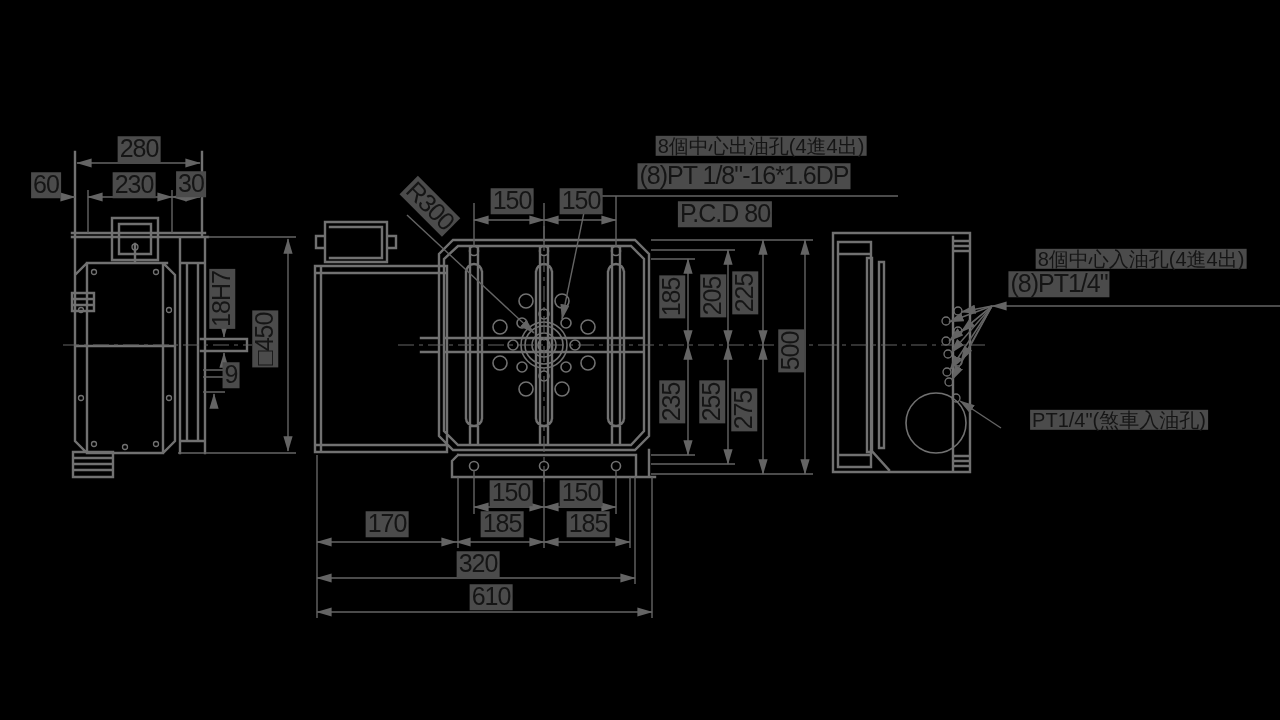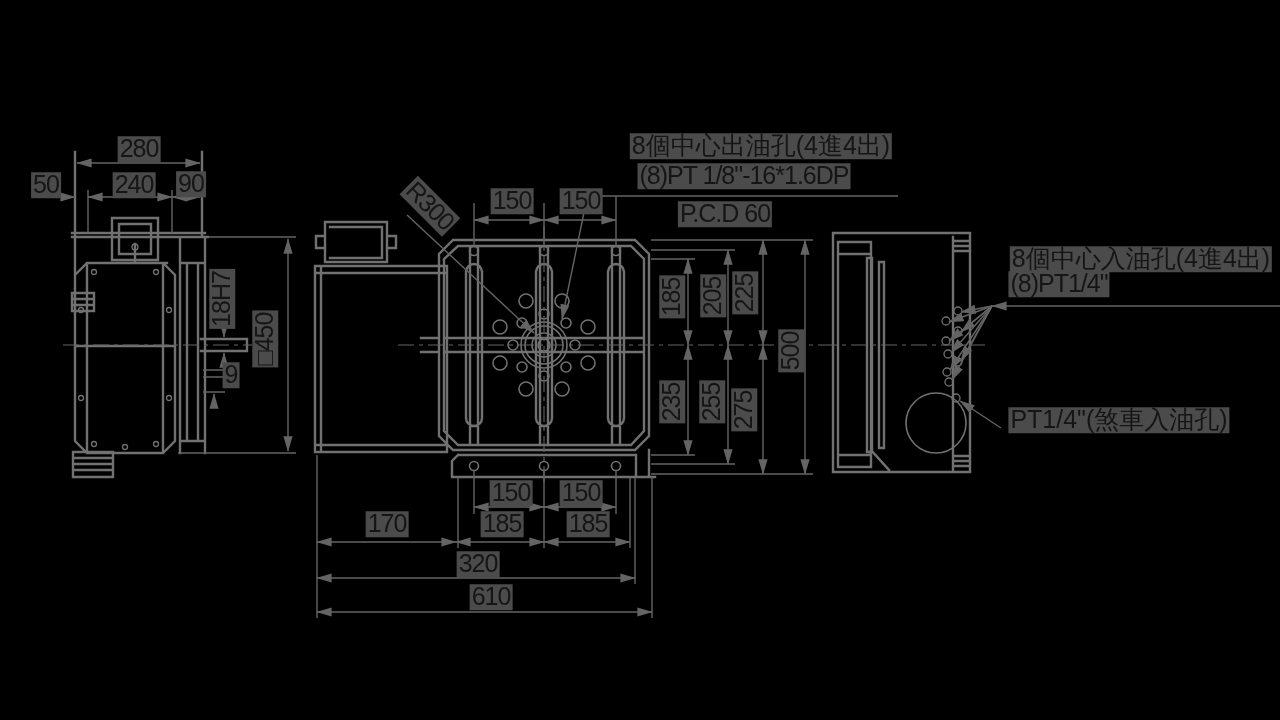--- a/index.html
+++ b/index.html
@@ -21,21 +21,21 @@
   .hole2{stroke:var(--line);stroke-width:1.3;fill:none;}
   #ar path{fill:var(--dim-line);}
   .t{
     position:absolute;transform:translate(-50%,-50%);
     background:var(--text-bg);color:var(--text);
     font-size:25px;line-height:1.02;padding:0 2px;white-space:nowrap;
     letter-spacing:-1px;
   }
   .r90{transform:translate(-50%,-50%) rotate(-90deg);}
   .r45{transform:translate(-50%,-50%) rotate(45deg);}
-  .cjk{font-size:25px;letter-spacing:0px;}
+  .cjk{font-size:20px;letter-spacing:0px;}
 </style>
 </head>
 <body>
 
 <div class="stage">
 
 <svg width="1280" height="720" viewBox="0 0 1280 720">
   <defs>
     <marker id="ar" viewBox="0 0 10 6" refX="9.5" refY="3" markerWidth="11" markerHeight="7" orient="auto-start-reverse">
       <path d="M0,0 L10,3 L0,6 Z"></path>
@@ -183,23 +183,23 @@
       <line class="thin" x1="977" y1="306" x2="937" y2="380" marker-end="url(#ar)"></line>
       <line class="thin" x1="977" y1="306" x2="1265" y2="306" marker-start="url(#ar)"></line>
       <line class="thin" x1="945" y1="401" x2="986" y2="428" marker-start="url(#ar)"></line>
     </g>
   </g>
 </svg>
 
 <div>
 
   <span class="t" style="left:124px;top:149px">280</span>
-  <span class="t" style="left:31px;top:185px">50</span>
-  <span class="t" style="left:119px;top:185px">240</span>
-  <span class="t" style="left:176px;top:184px">90</span>
+  <span class="t" style="left:31px;top:185px">60</span>
+  <span class="t" style="left:119px;top:185px">230</span>
+  <span class="t" style="left:176px;top:184px">30</span>
   <span class="t r90" style="left:207px;top:299px">18H7</span>
   <span class="t" style="left:216px;top:375px">9</span>
   <span class="t r90" style="left:250px;top:339px">□450</span>
 
   <span class="t r45" style="left:415px;top:206px">R300</span>
   <span class="t" style="left:497px;top:201px">150</span>
   <span class="t" style="left:566px;top:201px">150</span>
   <span class="t r90" style="left:657px;top:297px">185</span>
   <span class="t r90" style="left:698px;top:296px">205</span>
   <span class="t r90" style="left:730px;top:293px">225</span>
@@ -210,19 +210,19 @@
   <span class="t" style="left:496px;top:493px">150</span>
   <span class="t" style="left:566px;top:493px">150</span>
   <span class="t" style="left:372px;top:524px">170</span>
   <span class="t" style="left:487px;top:524px">185</span>
   <span class="t" style="left:573px;top:524px">185</span>
   <span class="t" style="left:463px;top:564px">320</span>
   <span class="t" style="left:476px;top:597px">610</span>
 
   <span class="t cjk" style="left:746px;top:146px">8個中心出油孔(4進4出)</span>
   <span class="t" style="left:729px;top:176px">(8)PT 1/8"-16*1.6DP</span>
-  <span class="t" style="left:710px;top:214px">P.C.D 60</span>
+  <span class="t" style="left:710px;top:214px">P.C.D 80</span>
   <span class="t cjk" style="left:1126px;top:259px">8個中心入油孔(4進4出)</span>
   <span class="t" style="left:1044px;top:284px">(8)PT1/4"</span>
   <span class="t cjk" style="left:1104px;top:420px">PT1/4"(煞車入油孔)</span>
 </div>
 
 </div>
 
 </body></html>

